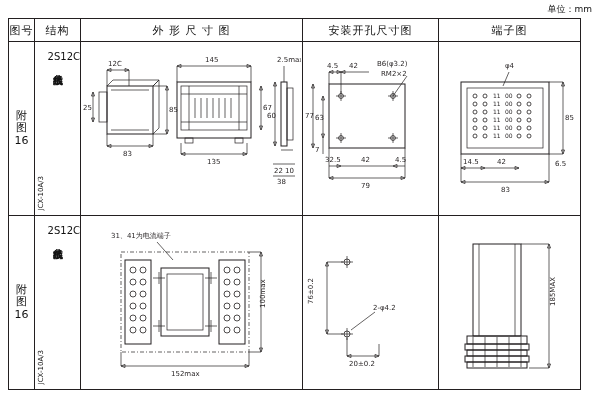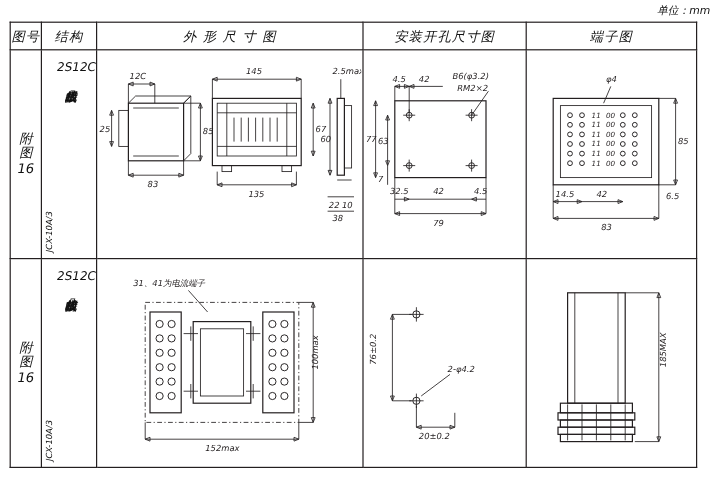--- a/index.html
+++ b/index.html
@@ -1,17 +1,17 @@
 <!DOCTYPE html>
 <html><head>
 <meta charset="utf-8">
 <style>
   html,body{margin:0;padding:0;background:#ffffff;}
   body{width:600px;height:400px;overflow:hidden;font-family:"DejaVu Sans","Liberation Sans",sans-serif;color:#111;}
-  .page{position:relative;width:600px;height:400px;font-style:italic;}
+  .page{position:relative;width:600px;height:400px;}
   .unit{position:absolute;right:8px;top:3px;font-size:9px;}
   table.main{position:absolute;left:8px;top:18px;width:530px;height:372px;border-collapse:collapse;table-layout:fixed;}
   table.main td,table.main th{border:1px solid #231f20;padding:0;vertical-align:middle;text-align:center;}
   th.hdr{font-size:11px;font-weight:normal;height:22px;letter-spacing:1px;}
   .col-a{width:26px;}
   .col-b{width:46px;}
   .col-c{width:222px;}
   .col-d{width:136px;}
   .col-e{width:142px;}
   .cellA{font-size:11px;line-height:1.15;}

